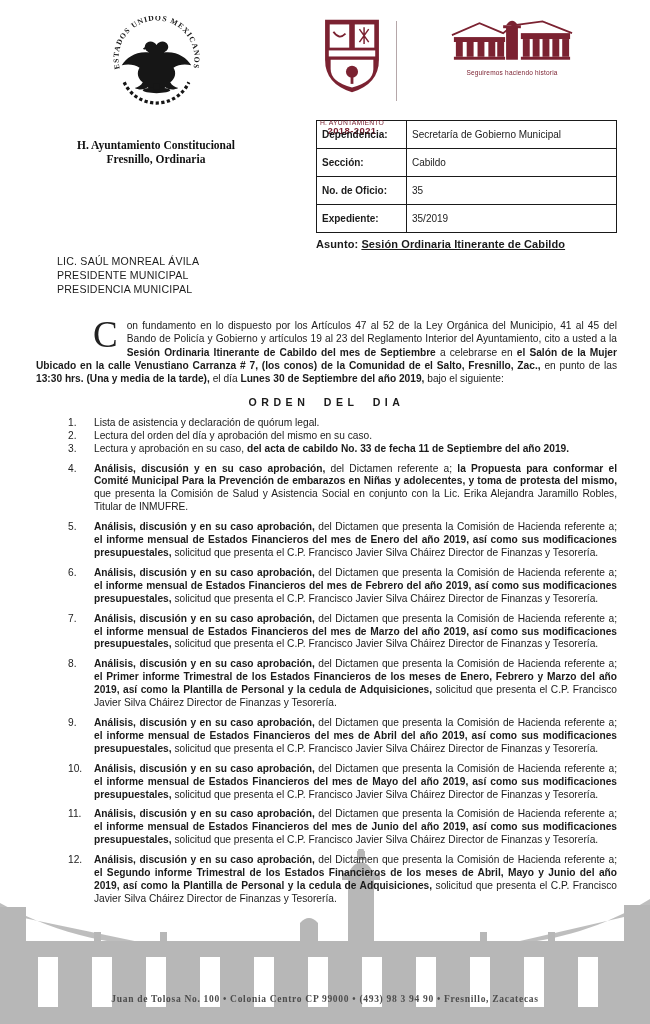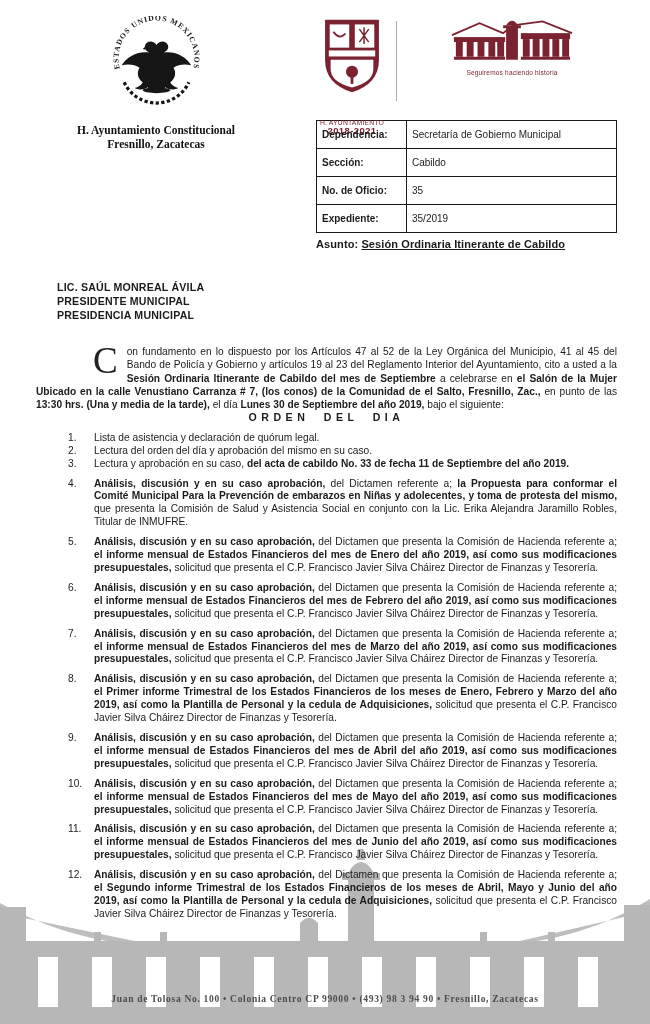--- a/index.html
+++ b/index.html
@@ -7,41 +7,41 @@
   .page {
     position:relative; width:650px; height:1024px; background:#ffffff;
     font-family:"Liberation Sans", sans-serif; color:#1b1b1b; overflow:hidden;
   }
   
   .watermark { position:absolute; bottom:0; left:0; z-index:0; }
   
   .content { position:relative; z-index:1; padding:13px 33px 0 36px; }
   .header { display:flex; align-items:flex-start; }
   .h-left { width:240px; text-align:center; padding-top:3px; flex:none; }
-  .seal-caption { font-family:"Liberation Serif", serif; font-weight:bold; font-size:11.5px; line-height:13.5px; margin-top:7px; color:#111; }
+  .seal-caption { font-family:"Liberation Serif", serif; font-weight:bold; font-size:11.5px; line-height:13.5px; margin-top:22px; color:#111; }
   .h-right { flex:1; margin-left:40px; }
   .logos { display:flex; align-items:flex-start; height:104px; }
   .shield-wrap { width:72px; text-align:center; flex:none; padding-top:4px; }
   .shield-caption { color:#7b2231; font-size:6.8px; line-height:7.5px; margin-top:20px; letter-spacing:0.2px; }
   .shield-caption .yr { font-size:9.5px; font-weight:bold; letter-spacing:0.4px; }
   .logo-divider { width:1px; background:#b5a7a9; height:80px; margin:8px 10px 0 8px; flex:none; }
   .fresnillo { flex:1; text-align:center; padding-top:6px; }
   .wordmark { font-family:"Liberation Serif", serif; color:#7b2231; font-weight:bold; font-size:17px; letter-spacing:1.5px; line-height:18px; margin-top:1px; white-space:nowrap; }
   .wordmark .cap { font-size:25px; }
   .tagline { color:#7b2231; font-size:6.5px; letter-spacing:0.2px; margin-top:0; }
   .info-table { border-collapse:collapse; width:100%; margin-top:3px; }
   .info-table td { border:1.7px solid #1a1a1a; font-size:10px; padding:8px 5px; height:14.5px; vertical-align:middle; }
   .info-table td.lbl { width:90px; font-weight:bold; }
   .asunto { margin-top:5px; font-size:11px; letter-spacing:0.1px; }
   .b { font-weight:bold; }
   .u { text-decoration:underline; }
-  .addressee { margin-top:31px; margin-left:21px; font-weight:bold; font-size:10.6px; line-height:13.8px; letter-spacing:0.2px; }
+  .addressee { margin-top:5px; margin-left:21px; font-weight:normal; font-size:10.6px; line-height:13.8px; letter-spacing:0.2px; }
   .intro { margin-top:23px; font-size:10.2px; line-height:13.1px; text-align:justify; }
   .dropcap { float:left; font-family:"Liberation Serif", serif; font-size:37px; line-height:27px; margin:2px 9px 0 57px; color:#222; }
-  .orden { text-align:center; font-weight:bold; font-size:10.6px; letter-spacing:4.5px; word-spacing:7px; }
+  .orden { text-align:center; font-weight:bold; font-size:10.6px; letter-spacing:4.5px; word-spacing:7px; margin-top:11px; }
   .agenda { list-style:none; margin-top:9px; }
   .agenda li { position:relative; padding-left:58px; font-size:10.2px; line-height:12.9px; text-align:justify; }
   .agenda li .num { position:absolute; left:32px; }
   .agenda li:nth-child(3) { margin-bottom:6px; }
   .agenda li:nth-child(n+4) { margin-top:7px; }
   .doc-footer {
     position:absolute; left:0; right:0; bottom:20px; z-index:1; text-align:center;
     font-family:"Liberation Serif", serif; font-weight:bold; font-size:9.5px;
     letter-spacing:0.7px; color:#4c4c4c;margin-top:40px;
   }
@@ -107,21 +107,21 @@
 
           <path d="M 20,82 A 44,44 0 0 0 100,82" fill="none" stroke="#161616" stroke-width="4" stroke-dasharray="4 3"></path>
 
           <path fill="#161616" d="M60,36 c-3,-6 -12,-6 -14,0 c-2,5 2,8 5,9 c-16,-2 -28,6 -34,16 c8,-2 16,-1 22,3 c-4,6 -2,14 4,18 c-2,4 -6,6 -10,7 c6,3 12,2 16,-1 c3,4 8,6 11,6 c3,0 8,-2 11,-6 c4,3 10,4 16,1 c-4,-1 -8,-3 -10,-7 c6,-4 8,-12 4,-18 c6,-4 14,-5 22,-3 c-6,-10 -18,-18 -34,-16 c3,-1 7,-4 5,-9 c-2,-6 -11,-6 -14,0 z"></path>
           <path d="M44,41 q8,-7 17,-3" fill="none" stroke="#161616" stroke-width="2.2"></path>
           <ellipse cx="60" cy="92" rx="17" ry="3.5" fill="#161616"></ellipse>
           <rect x="56" y="84" width="8" height="7" fill="#161616"></rect>
         </svg>
         <div class="seal-caption">
           <div>H. Ayuntamiento Constitucional</div>
-          <div>Fresnillo, Zacatecas</div>
+          <div>Fresnillo, Ordinaria</div>
         </div>
       </div>
 
       <div class="h-right">
         <div class="logos">
 
           <div class="shield-wrap">
             <svg width="60" height="78" viewBox="0 0 64 84" aria-hidden="true">
               <path d="M3,3 H61 V46 Q61,72 32,81 Q3,72 3,46 Z" fill="#7b2231"></path>
               <rect x="8" y="8" width="21" height="25" fill="#ffffff"></rect>

